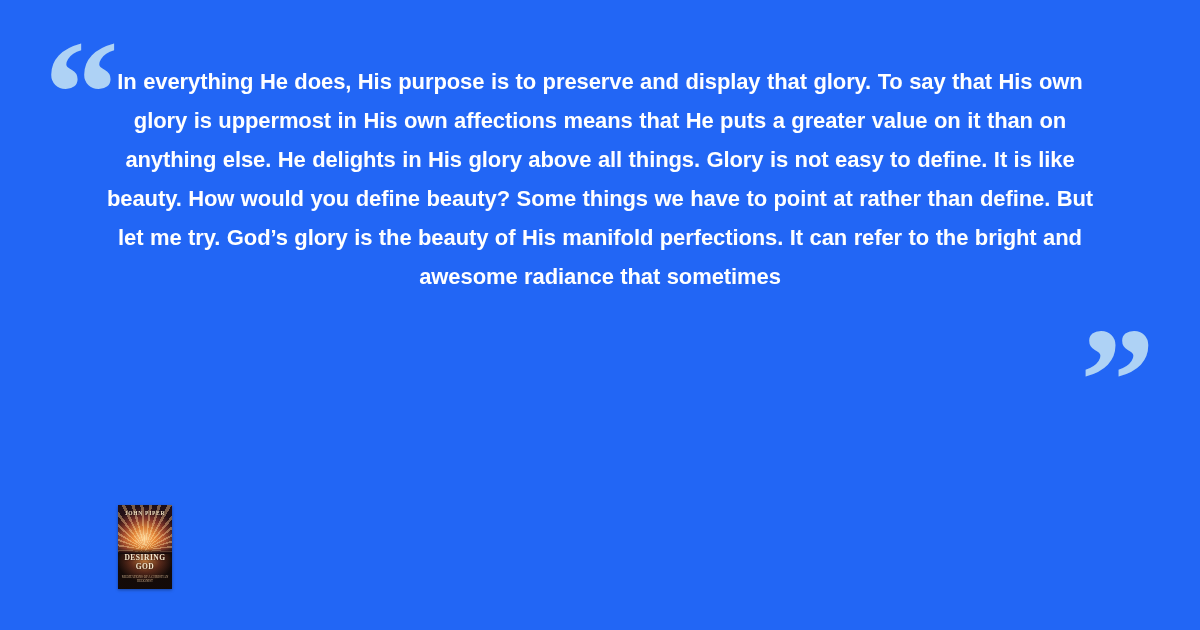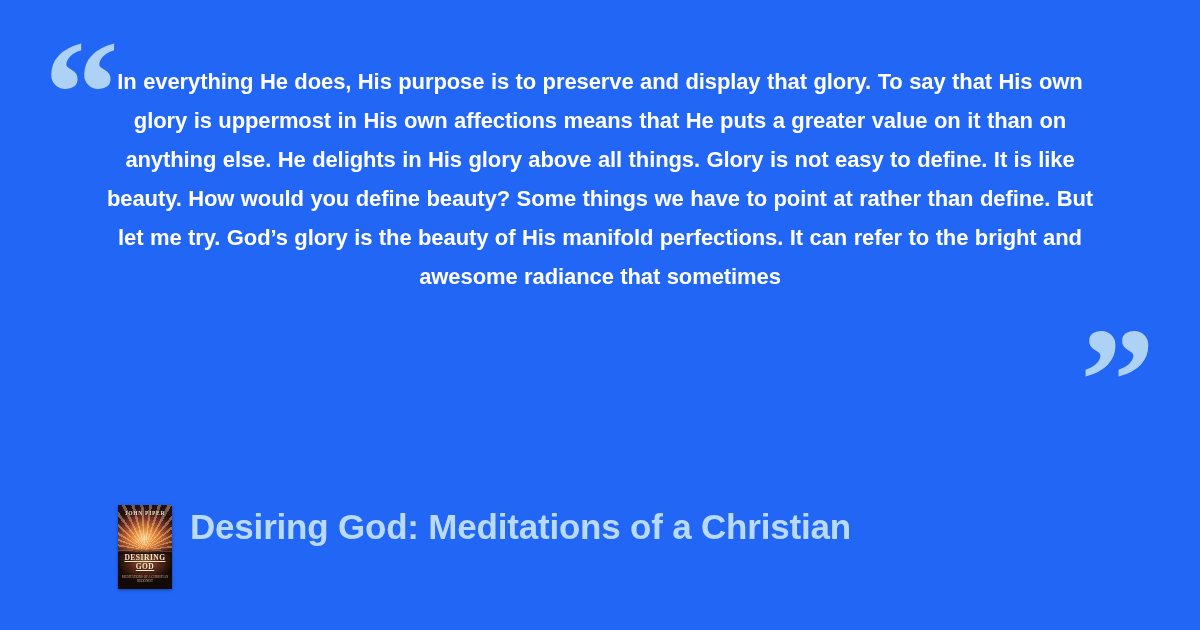--- a/index.html
+++ b/index.html
@@ -134,21 +134,20 @@
     top: 57%;
     width: 100%;
     text-align: center;
     color: #f7e8cf;
     font-family: "Liberation Serif", serif;
     font-weight: 700;
     font-size: 7.5px;
     line-height: 9.5px;
     letter-spacing: 0.5px;
     text-shadow: 0 0 2px rgba(0,0,0,0.85);
-    text-decoration: underline;
   }
   .bc-sub {
     position: absolute;
     left: 0;
     bottom: 6px;
     width: 100%;
     text-align: center;
     color: rgba(236,204,164,0.75);
     font-family: "Liberation Serif", serif;
     font-size: 3.2px;
@@ -199,18 +198,17 @@
       <div class="bc-lower"></div>
       <div class="bc-author">JOHN PIPER</div>
       <div class="bc-title">
         <div>DESIRING</div>
         <div>GOD</div>
       </div>
       <div class="bc-sub">MEDITATIONS OF A CHRISTIAN HEDONIST</div>
     </div>
 
     <div class="footer-text">
-      <p class="source-title">Desiring God: Meditations of a Christian</p>
     </div>
 
   </div>
 
 </div>
 
 </body></html>

